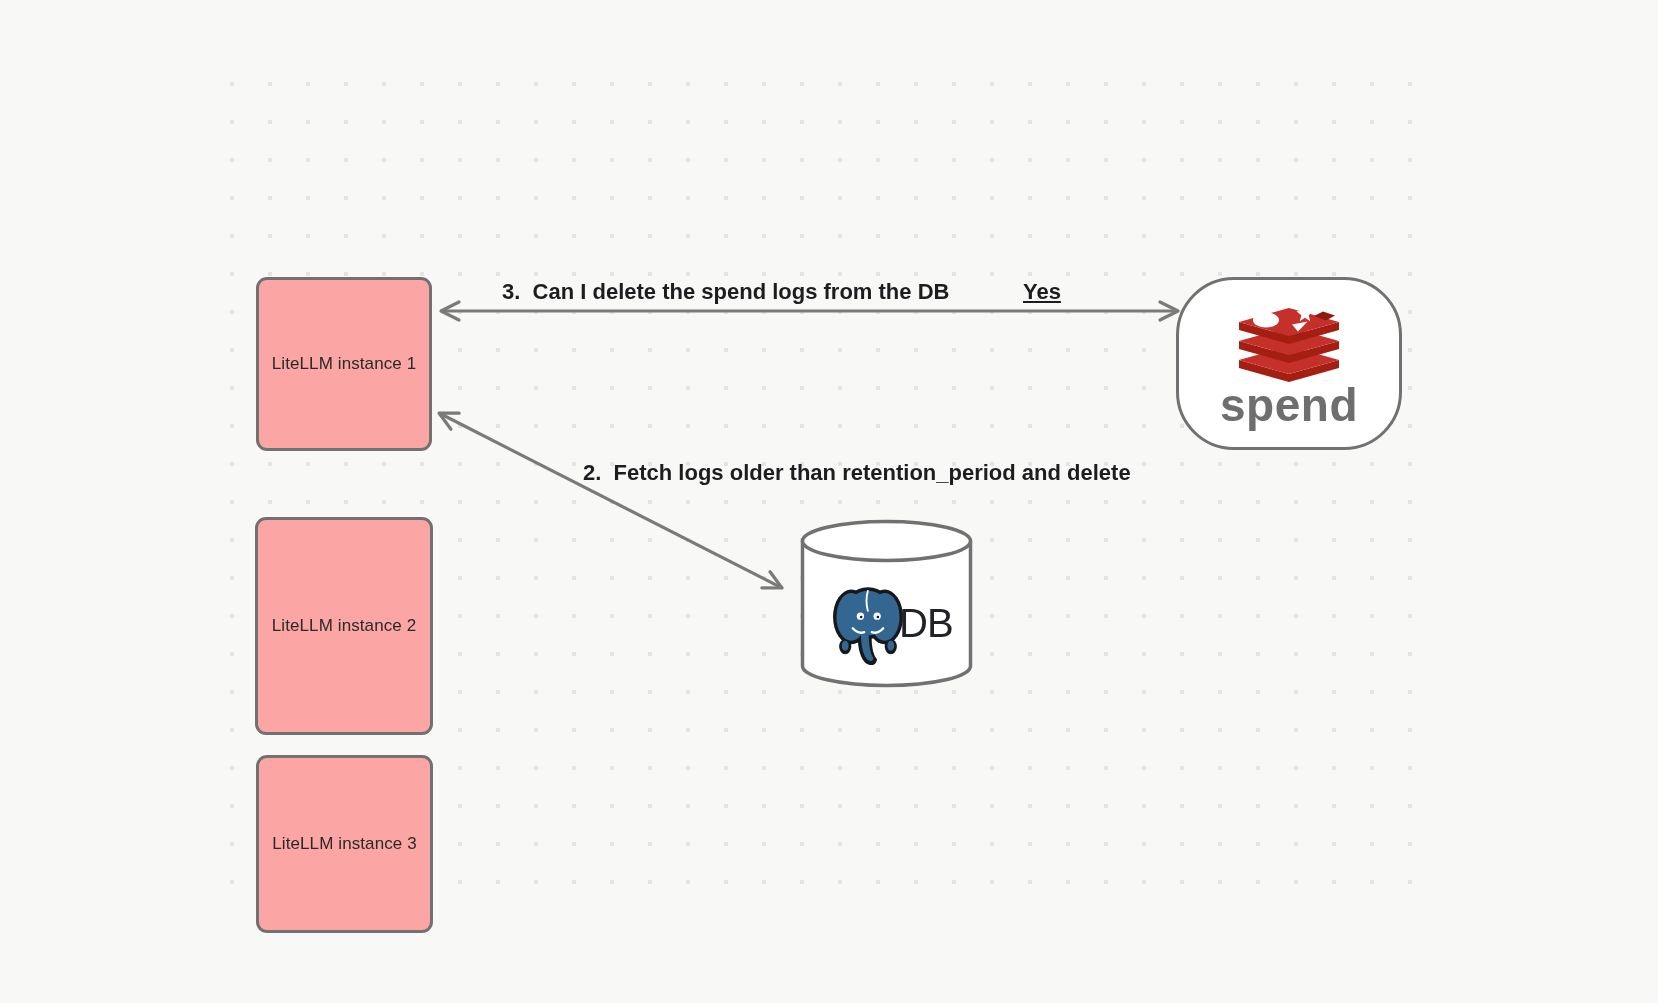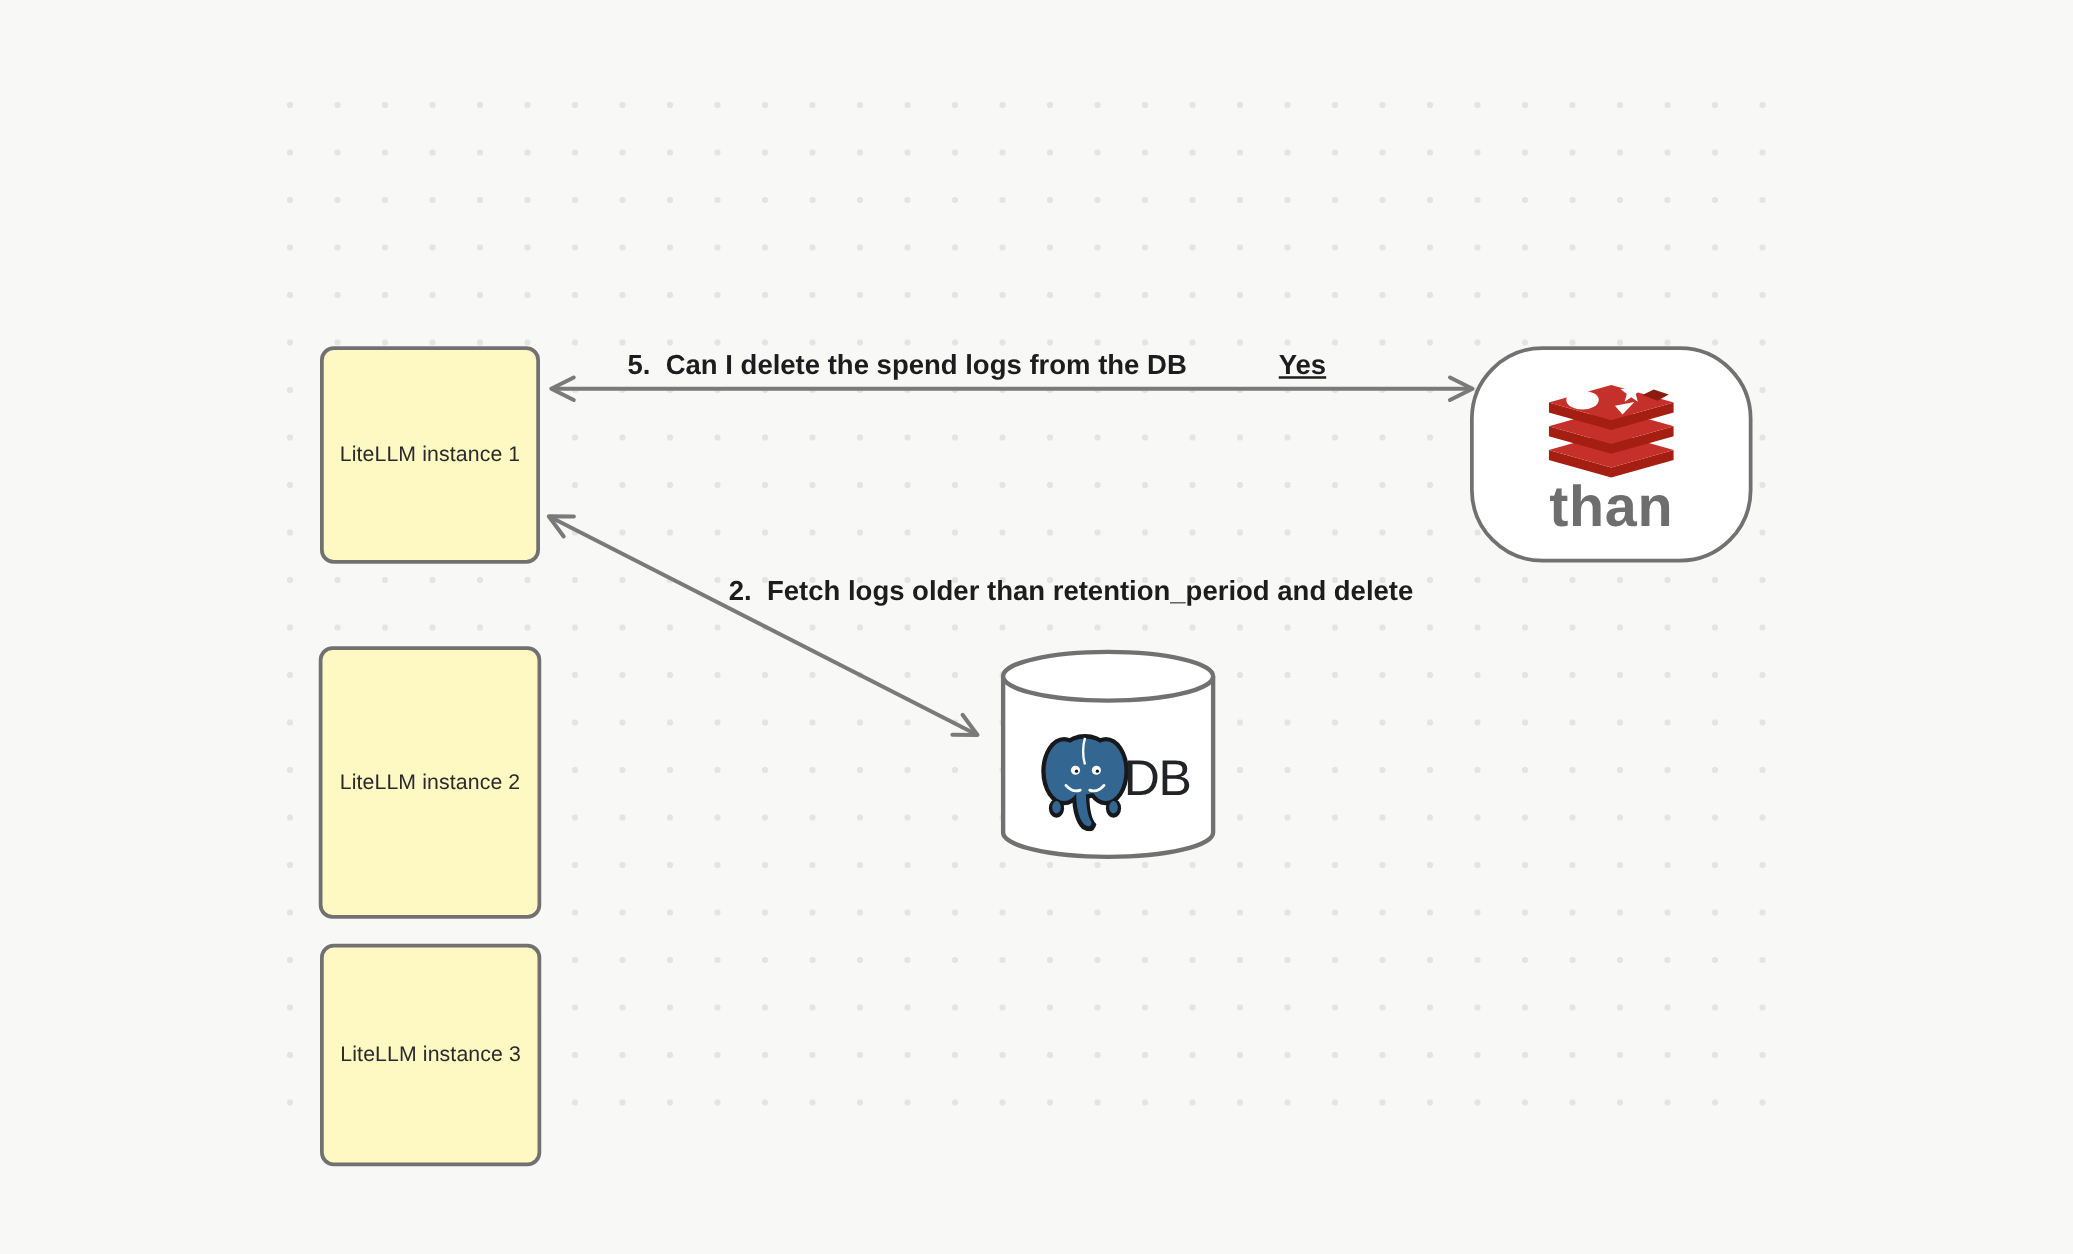--- a/index.html
+++ b/index.html
@@ -15,21 +15,21 @@
   }
   .dot-grid{
     position:absolute;left:213px;top:65px;width:1217px;height:837px;
     background-image:radial-gradient(circle 2.4px at 19px 19px,#e4e4e2 99%,transparent 100%);
     background-size:38px 38px;
   }
   .edges-layer{position:absolute;left:0;top:0;width:1658px;height:1003px;}
   .edge-line{stroke:#7a7a7a;stroke-width:3.2px;fill:none;}
   .shape-box{
     position:absolute;
-    background:#fef9c3;
+    background:#fca5a5;
     border:3px solid #717171;
     border-radius:11px;
     display:flex;align-items:center;justify-content:center;
     box-sizing:border-box;
   }
   .shape-box .node-label{
     font-size:17px;color:#2a2a2a;letter-spacing:0.1px;
   }
   .redis-node{
     position:absolute;left:1176px;top:277px;width:226px;height:173px;
@@ -97,21 +97,21 @@
 
       <g>
         <polygon points="0,14 50,28 100,14 100,22 50,36 0,22" fill="#a41e11"></polygon>
         <polygon points="50,0 100,14 50,28 0,14" fill="#c6302b"></polygon>
         <polygon points="84,3.5 96,7.5 87,12.5 75,8" fill="#8c1c10"></polygon>
         <ellipse cx="27" cy="12" rx="13" ry="7.5" fill="#ffffff"></ellipse>
         <polygon fill="#ffffff" points="66,-3 68.2,2.9 74.6,3.2 69.6,7.2 71.3,13.3 66,9.8 60.7,13.3 62.4,7.2 57.4,3.2 63.8,2.9"></polygon>
         <polygon points="53,16.5 68.5,13.5 59,23.5" fill="#ffffff"></polygon>
       </g>
     </svg>
-    <div class="redis-wordmark">than</div>
+    <div class="redis-wordmark">spend</div>
   </div>
 
   <div class="db-node">
     <svg width="173" height="169" viewBox="0 0 173 169">
       <path d="M2.5,22 L2.5,147 A84,19.5 0 0 0 170.5,147 L170.5,22" fill="#ffffff" stroke="#717171" stroke-width="3.5"></path>
       <ellipse cx="86.5" cy="22" rx="84" ry="19.5" fill="#ffffff" stroke="#717171" stroke-width="3.5"></ellipse>
     </svg>
     <div class="db-content">
       <svg width="76" height="84" viewBox="0 0 100 110">
 
@@ -138,17 +138,17 @@
         <circle cx="62" cy="46" r="4.8" fill="#ffffff"></circle>
         <circle cx="41" cy="47" r="1.7" fill="#16181c"></circle>
         <circle cx="63" cy="47" r="1.7" fill="#16181c"></circle>
         <path d="M30,62 Q37,70 45,67" stroke="#ffffff" stroke-width="3" fill="none" stroke-linecap="round"></path>
         <path d="M70,62 Q63,70 55,67" stroke="#ffffff" stroke-width="3" fill="none" stroke-linecap="round"></path>
       </svg>
       <span class="db-label">DB</span>
     </div>
   </div>
 
-  <div class="edge-label" style="left:502px;top:278px;">5.  Can I delete the spend logs from the DB</div>
+  <div class="edge-label" style="left:502px;top:278px;">3.  Can I delete the spend logs from the DB</div>
   <div class="edge-label" style="left:1023px;top:278px;text-decoration:underline;">Yes</div>
   <div class="edge-label" style="left:583px;top:459px;">2.  Fetch logs older than retention_period and delete</div>
 
 </div>
 
 </body></html>

